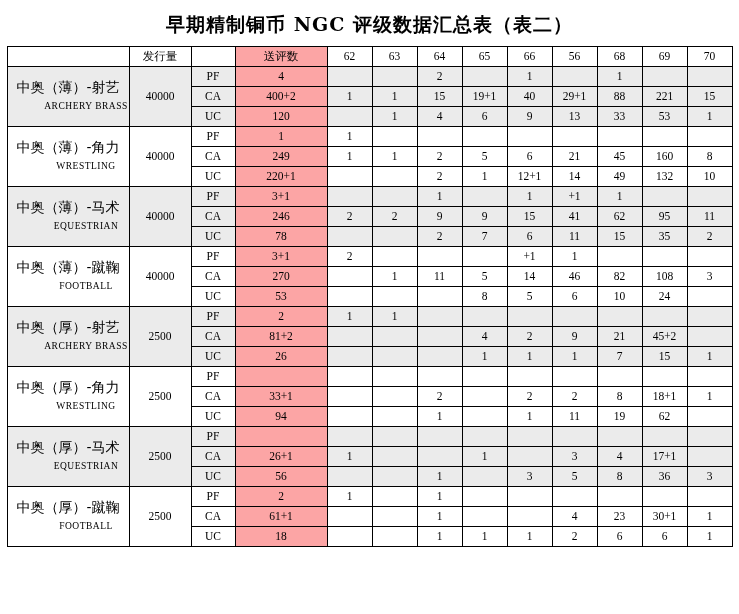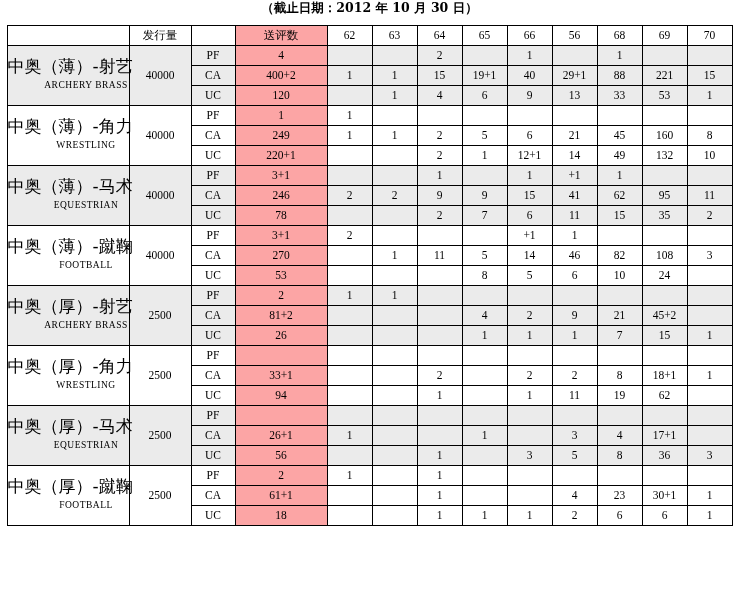--- a/index.html
+++ b/index.html
@@ -72,21 +72,21 @@
     font-size: 12.5px;
   }
   .name-cell {
     text-align: center;
     padding: 2px 0;
     line-height: 1.35;
   }
   .name-cn {
     display: block;
     font-family: "DejaVu Sans", "Liberation Sans", sans-serif;
-    font-size: 17px;
+    font-size: 14px;
     white-space: nowrap;
     text-align: center;
   }
   .name-en {
     display: block;
     font-family: "Liberation Serif", "DejaVu Serif", serif;
     font-size: 9.5px;
     letter-spacing: 0.5px;
     white-space: nowrap;
     padding-left: 36px;
@@ -100,21 +100,21 @@
   }
   .subcount {
     background: #fca5a5;
   }
 </style>
 </head>
 <body>
 
 <div class="page">
 
-  <div class="doc-subtitle">（截止日期：2012 年 10 月 30 日）</div>
+  <div class="doc-title">早期精制铜币 NGC 评级数据汇总表（表二）</div>
 
   <table class="grade-table">
     <colgroup>
       <col class="col-name">
         <col class="col-mint">
         <col class="col-grade">
         <col class="col-sub">
       <col class="col-num">
         <col class="col-num">
         <col class="col-num">

